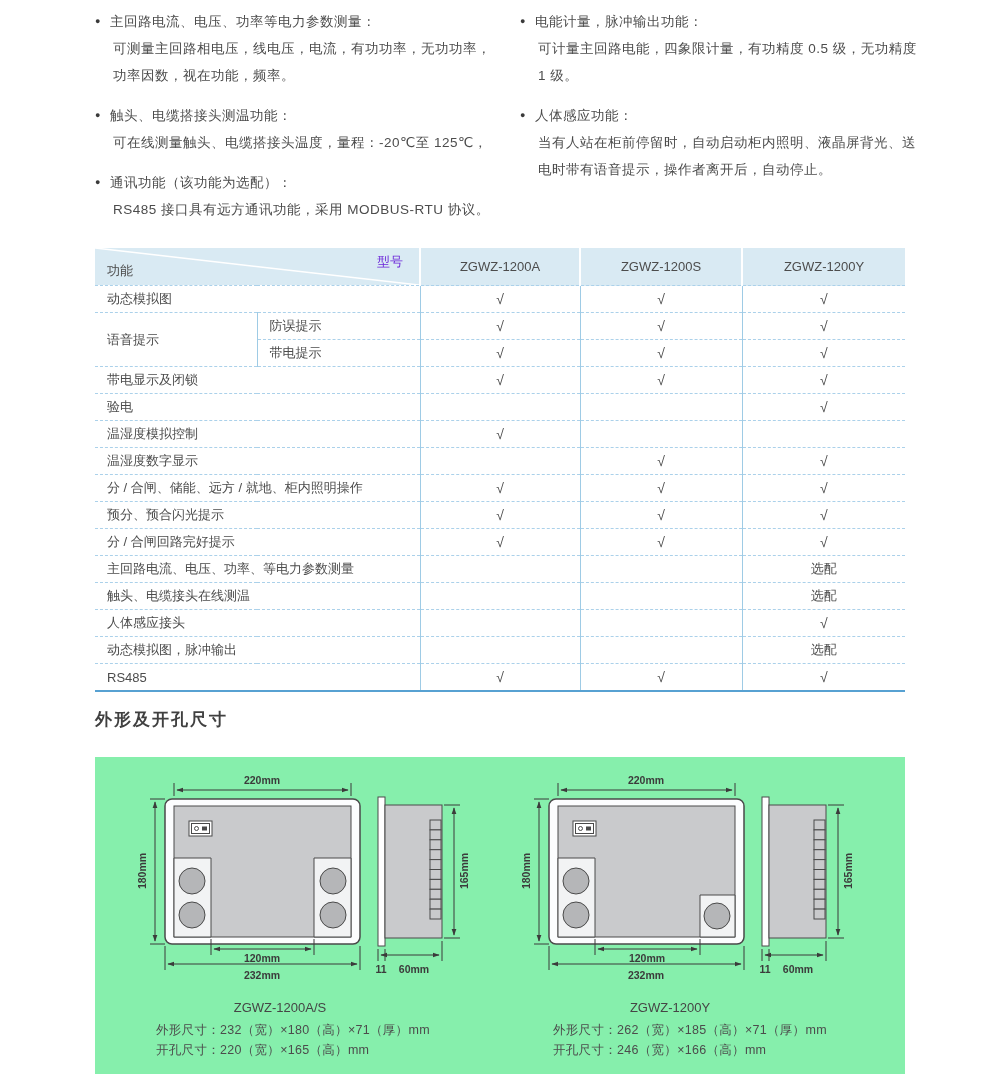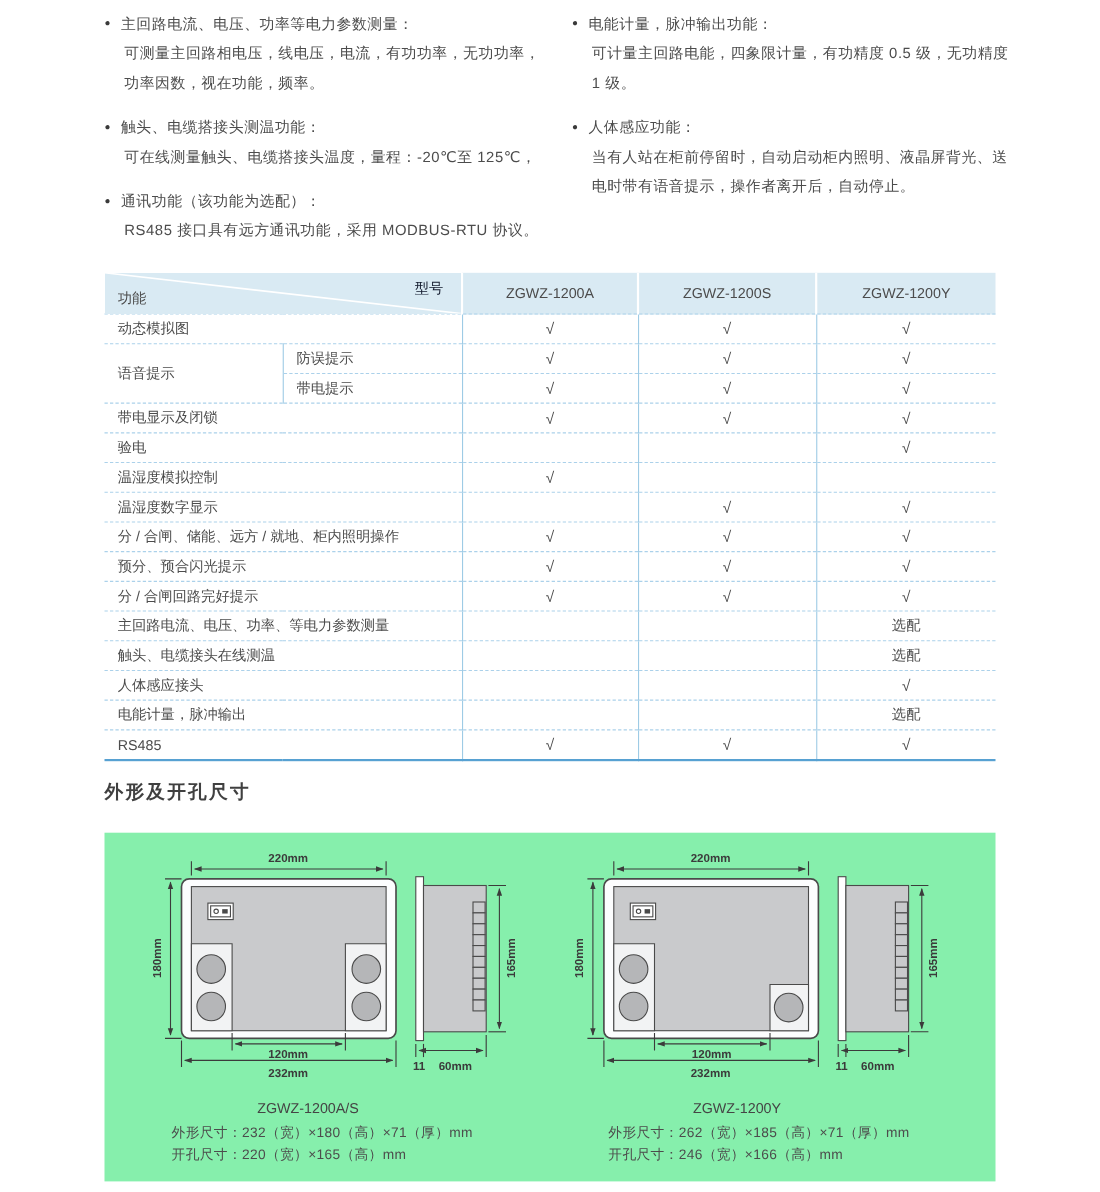--- a/index.html
+++ b/index.html
@@ -18,21 +18,21 @@
   .bullet{font-size:9px;line-height:27px;margin-right:9px;color:#3a3a3a;}
   .feature-line{padding-left:18px;font-size:13.5px;line-height:27px;letter-spacing:.5px;color:#4c4c4c;}
 
   
   .table-wrap{position:absolute;left:95px;top:248px;width:810px;}
   table{border-collapse:collapse;table-layout:fixed;width:810px;border-bottom:2px solid #57a1d2;}
   thead th{background:#d9eaf3;height:37px;font-weight:normal;font-size:13px;color:#4c4c4c;padding:0;}
   thead th + th{border-left:2px solid #ffffff;}
   th.corner{position:relative;}
   th.corner svg{position:absolute;left:0;top:0;width:100%;height:100%;}
-  .corner-top{position:absolute;top:5px;right:16px;font-size:13px;color:#0f172a;}
+  .corner-top{position:absolute;top:5px;right:16px;font-size:13px;color:#6d28d9;}
   .corner-bottom{position:absolute;bottom:5px;left:12px;font-size:13px;color:#4c4c4c;}
   tbody td{height:26px;border-top:1px dashed #abd1ea;font-size:13px;color:#4c4c4c;padding:0;}
   tbody td.label{padding-left:12px;text-align:left;}
   tbody td.sub{padding-left:12px;text-align:left;border-left:1px solid #9ecbe5;}
   tbody td.val{text-align:center;border-left:1px solid #9ecbe5;font-size:14px;}
   tbody td.val.opt{font-size:13px;}
 
   
   .dims-heading{position:absolute;left:95px;top:708px;font-size:17px;font-weight:600;
     letter-spacing:2px;color:#404040;text-align:right;}
@@ -195,21 +195,21 @@
             <td class="val"></td>
             <td class="val opt">选配</td>
           </tr>
           <tr>
             <td class="label" colspan="2">人体感应接头</td>
             <td class="val"></td>
             <td class="val"></td>
             <td class="val">√</td>
           </tr>
           <tr>
-            <td class="label" colspan="2">电能计量，脉冲输出</td>
+            <td class="label" colspan="2">动态模拟图，脉冲输出</td>
             <td class="val"></td>
             <td class="val"></td>
             <td class="val opt">选配</td>
           </tr>
           <tr>
             <td class="label" colspan="2">RS485</td>
             <td class="val">√</td>
             <td class="val">√</td>
             <td class="val">√</td>
           </tr>

